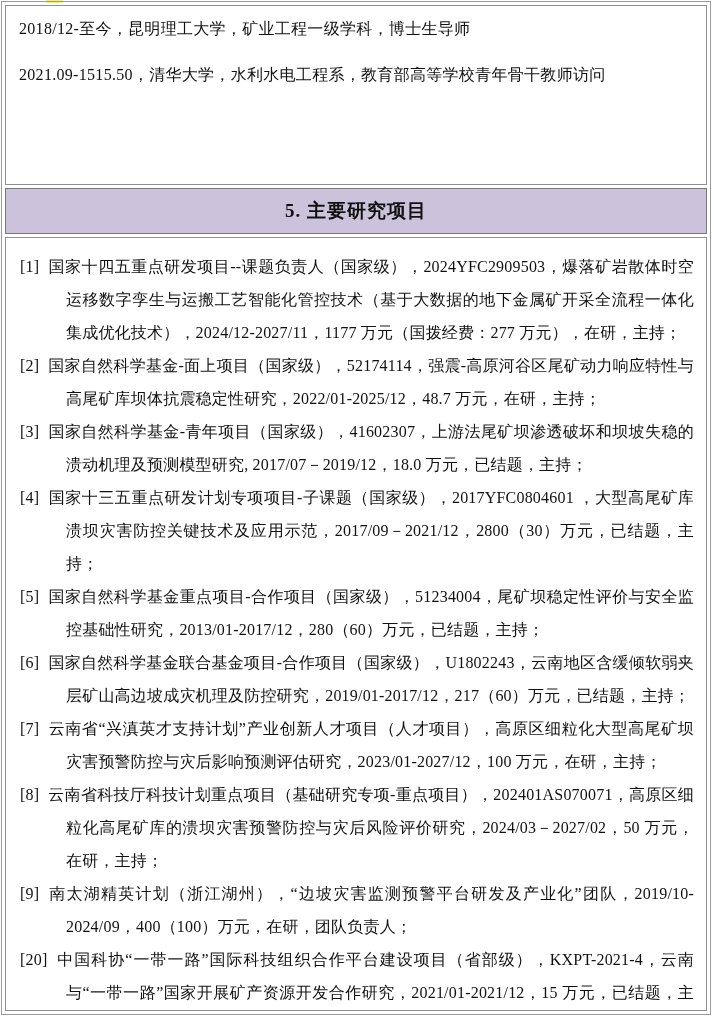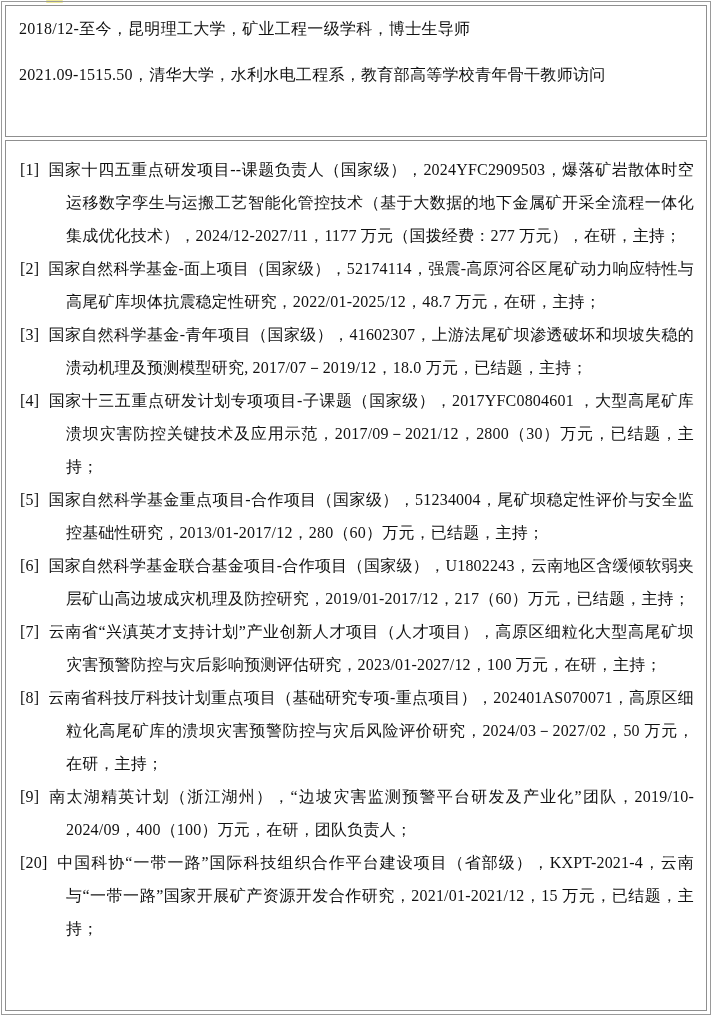--- a/index.html
+++ b/index.html
@@ -18,21 +18,21 @@
   }
   .frame{
     position:absolute;top:1px;left:1px;right:3px;bottom:1px;
     border:1px solid var(--frame_gray);
     padding:3px;
     display:flex;flex-direction:column;gap:3px;
   }
   .box{border:1px solid var(--border_gray);background:#fff;}
   
   .career-box{
-    height:132px;flex:0 0 auto;
+    height:180px;flex:0 0 auto;
     padding:0 12px 0 13px;
   }
   .career-line{
     margin:0;font-size:16px;line-height:46px;
     white-space:nowrap;letter-spacing:.3px;
   }
   
   .banner{
     height:46px;flex:0 0 auto;
     background:var(--banner_bg);
@@ -69,20 +69,23 @@
 
 <div class="top-artifact"></div>
 
 <div class="frame">
 
   <section class="box career-box">
     <p class="career-line">2018/12-至今，昆明理工大学，矿业工程一级学科，博士生导师</p>
     <p class="career-line">2021.09-1515.50，清华大学，水利水电工程系，教育部高等学校青年骨干教师访问</p>
   </section>
 
+  <header class="box banner">
+    <h2 class="banner-title">5. 主要研究项目</h2>
+  </header>
 
   <section class="box list-box">
     <ol class="projects">
       <li class="project"><span class="num">[1]</span><span>国家十四五重点研发项目--课题负责人（国家级），2024YFC2909503，爆落矿岩散体时空运移数字孪生与运搬工艺智能化管控技术（基于大数据的地下金属矿开采全流程一体化集成优化技术），2024/12-2027/11，1177 万元（国拨经费：277 万元），在研，主持；</span></li>
       <li class="project"><span class="num">[2]</span><span>国家自然科学基金-面上项目（国家级），52174114，强震-高原河谷区尾矿动力响应特性与高尾矿库坝体抗震稳定性研究，2022/01-2025/12，48.7 万元，在研，主持；</span></li>
       <li class="project"><span class="num">[3]</span><span>国家自然科学基金-青年项目（国家级），41602307，上游法尾矿坝渗透破坏和坝坡失稳的溃动机理及预测模型研究, 2017/07－2019/12，18.0 万元，已结题，主持；</span></li>
       <li class="project"><span class="num">[4]</span><span>国家十三五重点研发计划专项项目-子课题（国家级），2017YFC0804601 ，大型高尾矿库溃坝灾害防控关键技术及应用示范，2017/09－2021/12，2800（30）万元，已结题，主持；</span></li>
       <li class="project"><span class="num">[5]</span><span>国家自然科学基金重点项目-合作项目（国家级），51234004，尾矿坝稳定性评价与安全监控基础性研究，2013/01-2017/12，280（60）万元，已结题，主持；</span></li>
       <li class="project"><span class="num">[6]</span><span>国家自然科学基金联合基金项目-合作项目（国家级），U1802243，云南地区含缓倾软弱夹层矿山高边坡成灾机理及防控研究，2019/01-2017/12，217（60）万元，已结题，主持；</span></li>
       <li class="project"><span class="num">[7]</span><span>云南省“兴滇英才支持计划”产业创新人才项目（人才项目），高原区细粒化大型高尾矿坝灾害预警防控与灾后影响预测评估研究，2023/01-2027/12，100 万元，在研，主持；</span></li>

